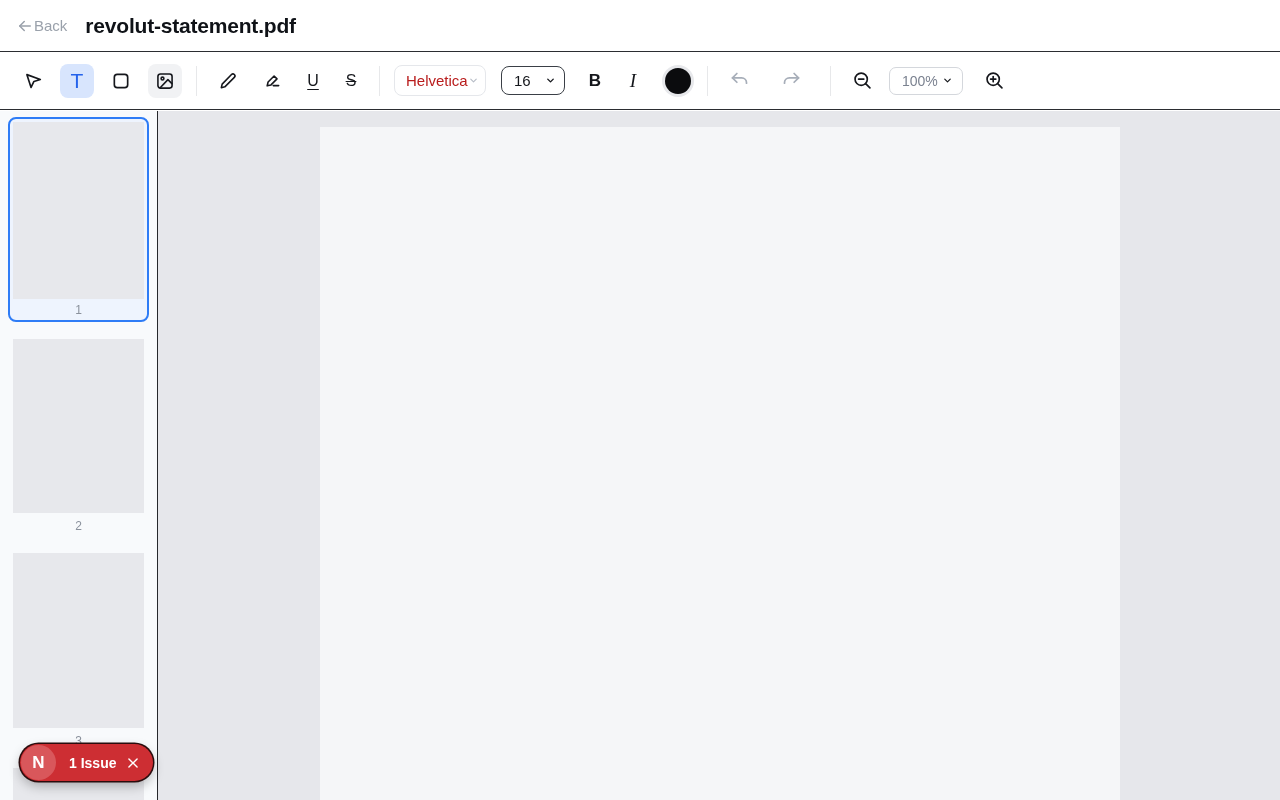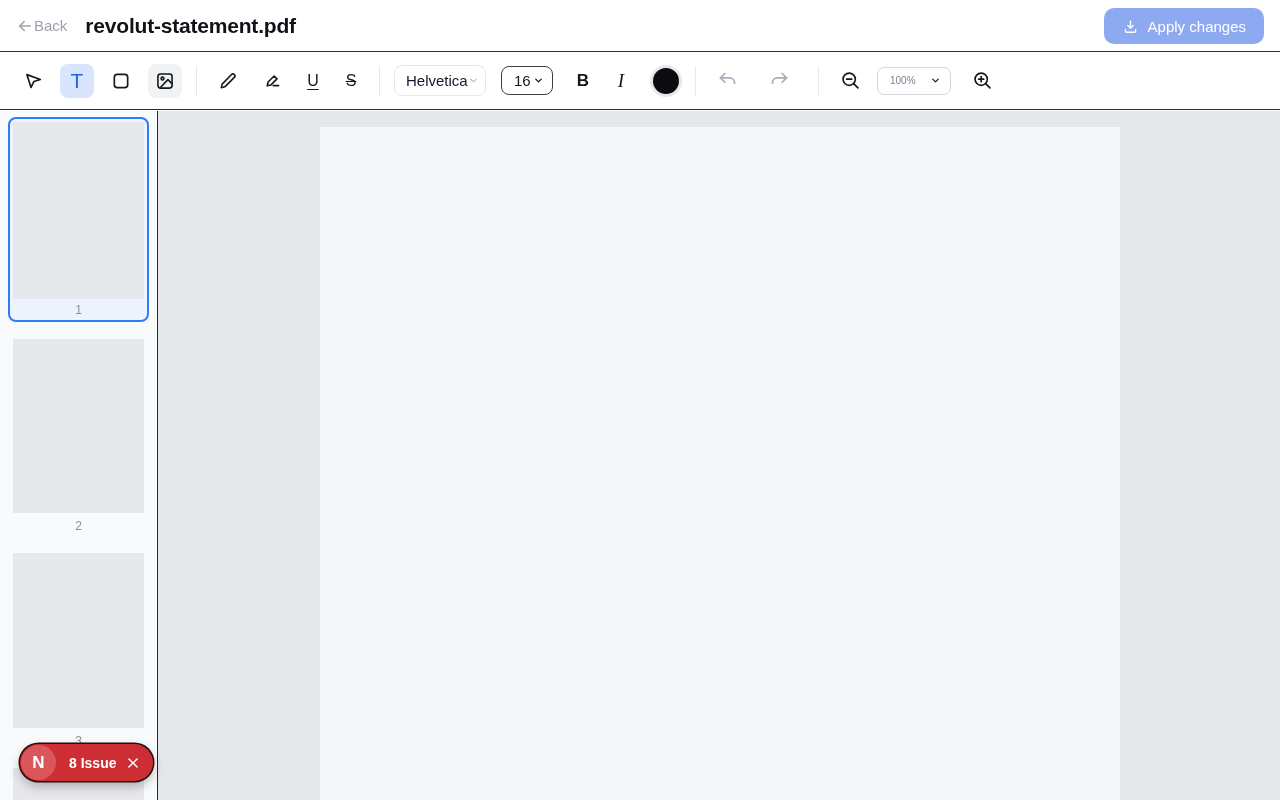--- a/index.html
+++ b/index.html
@@ -54,38 +54,38 @@
   .glyph-S { font-size: 16px; font-weight: 500; text-decoration: line-through; line-height: 1; }
   .glyph-B { font-size: 17px; font-weight: 700; line-height: 1; }
   .glyph-I { font-family: "Liberation Serif", serif; font-style: italic; font-size: 19px; line-height: 1; }
   .vdiv { width: 1px; height: 30px; background: #e7e8ea; margin: 0 14px 0 4px; flex: 0 0 auto; }
 
   .font-select {
     height: 31px; width: 92px; border: 1px solid #e5e7eb; border-radius: 8px;
     display: flex; align-items: center; justify-content: space-between;
     padding: 0 9px 0 11px; margin-right: 15px; cursor: pointer; flex: 0 0 auto;
   }
-  .font-select .val { font-size: 15px; color: #0f172a; }
+  .font-select .val { font-size: 15px; color: #b91c1c; }
   .size-select {
-    height: 29px; width: 52px; border: 1.5px solid #3a3f46; border-radius: 8px;
+    height: 29px; width: 64px; border: 1.5px solid #3a3f46; border-radius: 8px;
     display: flex; align-items: center; justify-content: space-between;
     padding: 0 8px 0 12px; margin-right: 16px; cursor: pointer; flex: 0 0 auto;
   }
   .size-select .val { font-size: 15px; color: #15171c; }
   .color-swatch-btn {
     width: 26px; height: 26px; border-radius: 50%; border: none; cursor: pointer;
     background: #0b0c0e; margin: 0 4px 0 8px; flex: 0 0 auto;
     box-shadow: 0 0 0 3px rgba(120,130,145,0.18);
   }
   .zoom-select {
     height: 28px; width: 74px; border: 1px solid #d4d7dc; border-radius: 7px;
     display: flex; align-items: center; justify-content: space-between;
     padding: 0 9px 0 12px; margin-right: 14px; cursor: pointer; flex: 0 0 auto;
   }
-  .zoom-select .val { font-size: 10px; color: #7b8290; }
+  .zoom-select .val { font-size: 14px; color: #7b8290; }
 
   
   .sidebar {
     position: absolute; top: 111px; left: 0; width: 158px; height: 689px;
     background: #f8fafc; border-right: 1px solid #26282c; overflow: hidden; z-index: 4;
   }
   .thumb-sel {
     position: absolute; left: 8px; top: 6px; width: 141px; height: 205px;
     border: 2px solid #2e7cf6; border-radius: 8px; background: #eef4fe;
     padding: 3px 3px 0; cursor: pointer;
@@ -130,30 +130,20 @@
   <button class="back-btn">
     <span>
       <svg width="18" height="18" viewBox="0 0 24 24" fill="none" stroke="#9aa1ab" stroke-width="2" stroke-linecap="round" stroke-linejoin="round">
           <path d="M19 12H5"></path>
           <path d="m11 18-6-6 6-6"></path>
         </svg>
     </span>
     <span>Back</span>
   </button>
   <h1 class="doc-title">revolut-statement.pdf</h1>
-  <button class="apply-btn">
-    <span>
-      <svg width="17" height="17" viewBox="0 0 24 24" fill="none" stroke="#ffffff" stroke-width="2" stroke-linecap="round" stroke-linejoin="round">
-          <path d="M12 4.5V14"></path>
-          <path d="m8.2 10.6 3.8 3.8 3.8-3.8"></path>
-          <path d="M4.8 16.5v1.9a1.8 1.8 0 0 0 1.8 1.8h10.8a1.8 1.8 0 0 0 1.8-1.8v-1.9"></path>
-        </svg>
-    </span>
-    <span>Apply changes</span>
-  </button>
 </header>
 
 <div class="toolbar">
 
   <button class="tbtn">
     <span>
       <svg width="21" height="21" viewBox="0 0 24 24" fill="none" stroke="currentColor" stroke-width="1.9" stroke-linejoin="round">
           <path d="M4.5 5.3 19.8 10.9 12.5 13.1 9.2 19.9 Z"></path>
         </svg>
     </span>
@@ -314,21 +304,21 @@
   </div>
 
 </aside>
 
 <main class="canvas">
   <div class="pdf-page"></div>
 </main>
 
 <div class="issue-pill">
   <div class="issue-logo">N</div>
-  <span class="issue-text">8 Issue</span>
+  <span class="issue-text">1 Issue</span>
   <button class="issue-close">
     <span>
       <svg width="14" height="14" viewBox="0 0 24 24" fill="none" stroke="#ffffff" stroke-width="2.4" stroke-linecap="round">
           <path d="M5 5 19 19"></path>
           <path d="M19 5 5 19"></path>
         </svg>
     </span>
   </button>
 </div>
 

